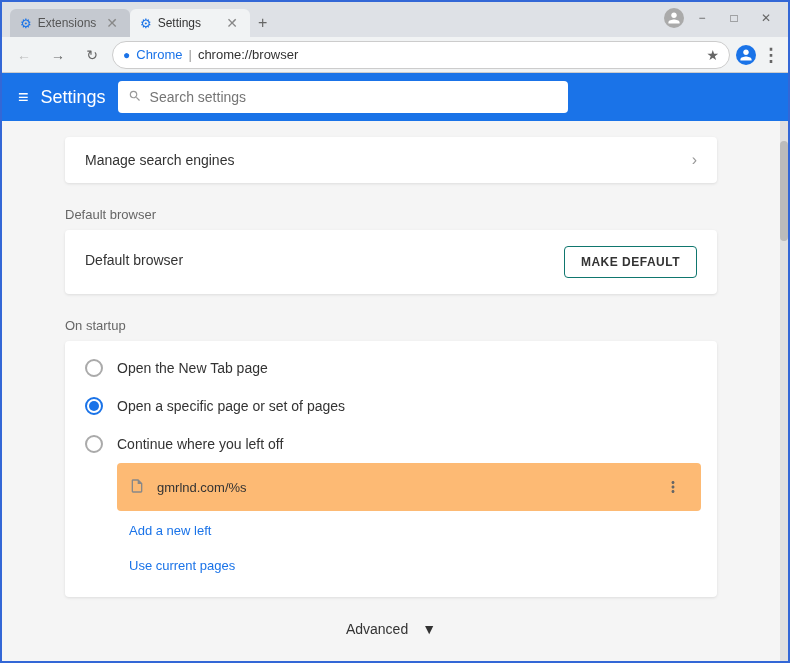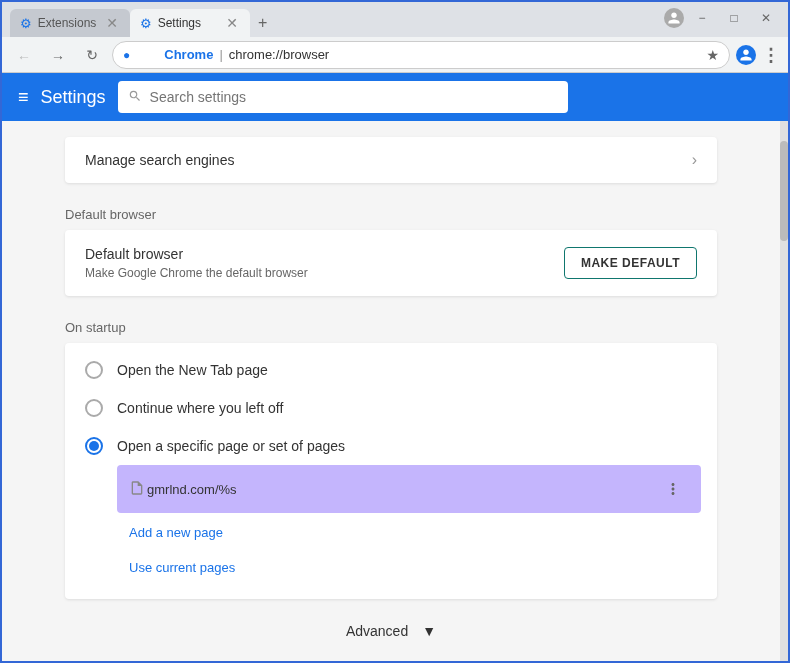--- a/index.html
+++ b/index.html
@@ -359,24 +359,24 @@
     .specific-pages-area {
       margin-left: 52px;
       margin-right: 16px;
       margin-bottom: 8px;
     }
 
     .page-entry {
       display: flex;
       align-items: center;
       padding: 8px 12px;
-      background: #c4b5fd;
+      background: #fdba74;
       border-radius: 4px;
       margin-bottom: 4px;
-      gap: 2px;
+      gap: 12px;
     }
 
     .page-entry-icon {
       color: #888;
       font-size: 14px;
     }
 
     .page-entry-info {
       flex: 1;
     }
@@ -500,21 +500,21 @@
       <button class="win-btn close-btn">✕</button>
     </div>
   </div>
 
   <div class="address-bar">
     <button class="nav-btn disabled">←</button>
     <button class="nav-btn">→</button>
     <button class="nav-btn">↻</button>
     <div class="url-bar">
       <span class="url-icon">●</span>
-      <span style="color:#1a73e8; font-weight:700; font-size:13px;margin-left:28px;">Chrome</span>
+      <span style="color:#1a73e8; font-weight:400; font-size:13px;">Chrome</span>
       <span style="color:#999; font-size:13px;">|</span>
       <span class="url-text">chrome://browser</span>
       <span class="url-star">★</span>
     </div>
     <div class="account-icon" style="background:#1a73e8; cursor:pointer;">
       <svg width="14" height="14" viewBox="0 0 24 24" fill="white">
         <path d="M12 12c2.7 0 4.8-2.1 4.8-4.8S14.7 2.4 12 2.4 7.2 4.5 7.2 7.2 9.3 12 12 12zm0 2.4c-3.2 0-9.6 1.6-9.6 4.8v2.4h19.2v-2.4c0-3.2-6.4-4.8-9.6-4.8z"></path>
       </svg>
     </div>
     <button class="menu-btn">⋮</button>
@@ -541,60 +541,59 @@
           <div class="settings-item">
             <span class="settings-item-label">Manage search engines</span>
             <span class="chevron-right">›</span>
           </div>
         </div>
 
         <div class="section-title">Default browser</div>
         <div class="default-browser-card">
           <div class="default-browser-info">
             <h3>Default browser</h3>
-            <p>Make Google Chrome the default browser</p>
           </div>
           <button class="make-default-btn">MAKE DEFAULT</button>
         </div>
 
         <div class="section-title">On startup</div>
         <div class="on-startup-card">
 
           <div class="radio-item">
             <div class="radio-circle"></div>
             <span class="radio-label">Open the New Tab page</span>
           </div>
 
           <div class="radio-item">
+            <div class="radio-circle checked"></div>
+            <span class="radio-label">Open a specific page or set of pages</span>
+          </div>
+
+          <div class="radio-item">
             <div class="radio-circle"></div>
             <span class="radio-label">Continue where you left off</span>
-          </div>
-
-          <div class="radio-item">
-            <div class="radio-circle checked"></div>
-            <span class="radio-label">Open a specific page or set of pages</span>
           </div>
 
           <div class="specific-pages-area">
             <div class="page-entry">
               <span class="page-entry-icon">
                 <svg width="16" height="16" viewBox="0 0 24 24" fill="#888">
                   <path d="M14 2H6c-1.1 0-2 .9-2 2v16c0 1.1.9 2 2 2h12c1.1 0 2-.9 2-2V8l-6-6zm4 18H6V4h7v5h5v11z"></path>
                 </svg>
               </span>
               <div class="page-entry-info">
                 <div class="page-entry-title">gmrlnd.com/%s</div>
               </div>
               <button class="page-entry-menu">
                 <svg width="18" height="18" viewBox="0 0 24 24" fill="#666">
                   <path d="M12 8c1.1 0 2-.9 2-2s-.9-2-2-2-2 .9-2 2 .9 2 2 2zm0 2c-1.1 0-2 .9-2 2s.9 2 2 2 2-.9 2-2-.9-2-2-2zm0 6c-1.1 0-2 .9-2 2s.9 2 2 2 2-.9 2-2-.9-2-2-2z"></path>
                 </svg>
               </button>
             </div>
-            <a class="add-new-page-link">Add a new page</a>
+            <a class="add-new-page-link">Add a new left</a>
             <a class="use-current-pages-link">Use current pages</a>
           </div>
         </div>
 
         <div class="advanced-section">
           <span>Advanced</span>
           <span>▼</span>
         </div>
 
       </div>

